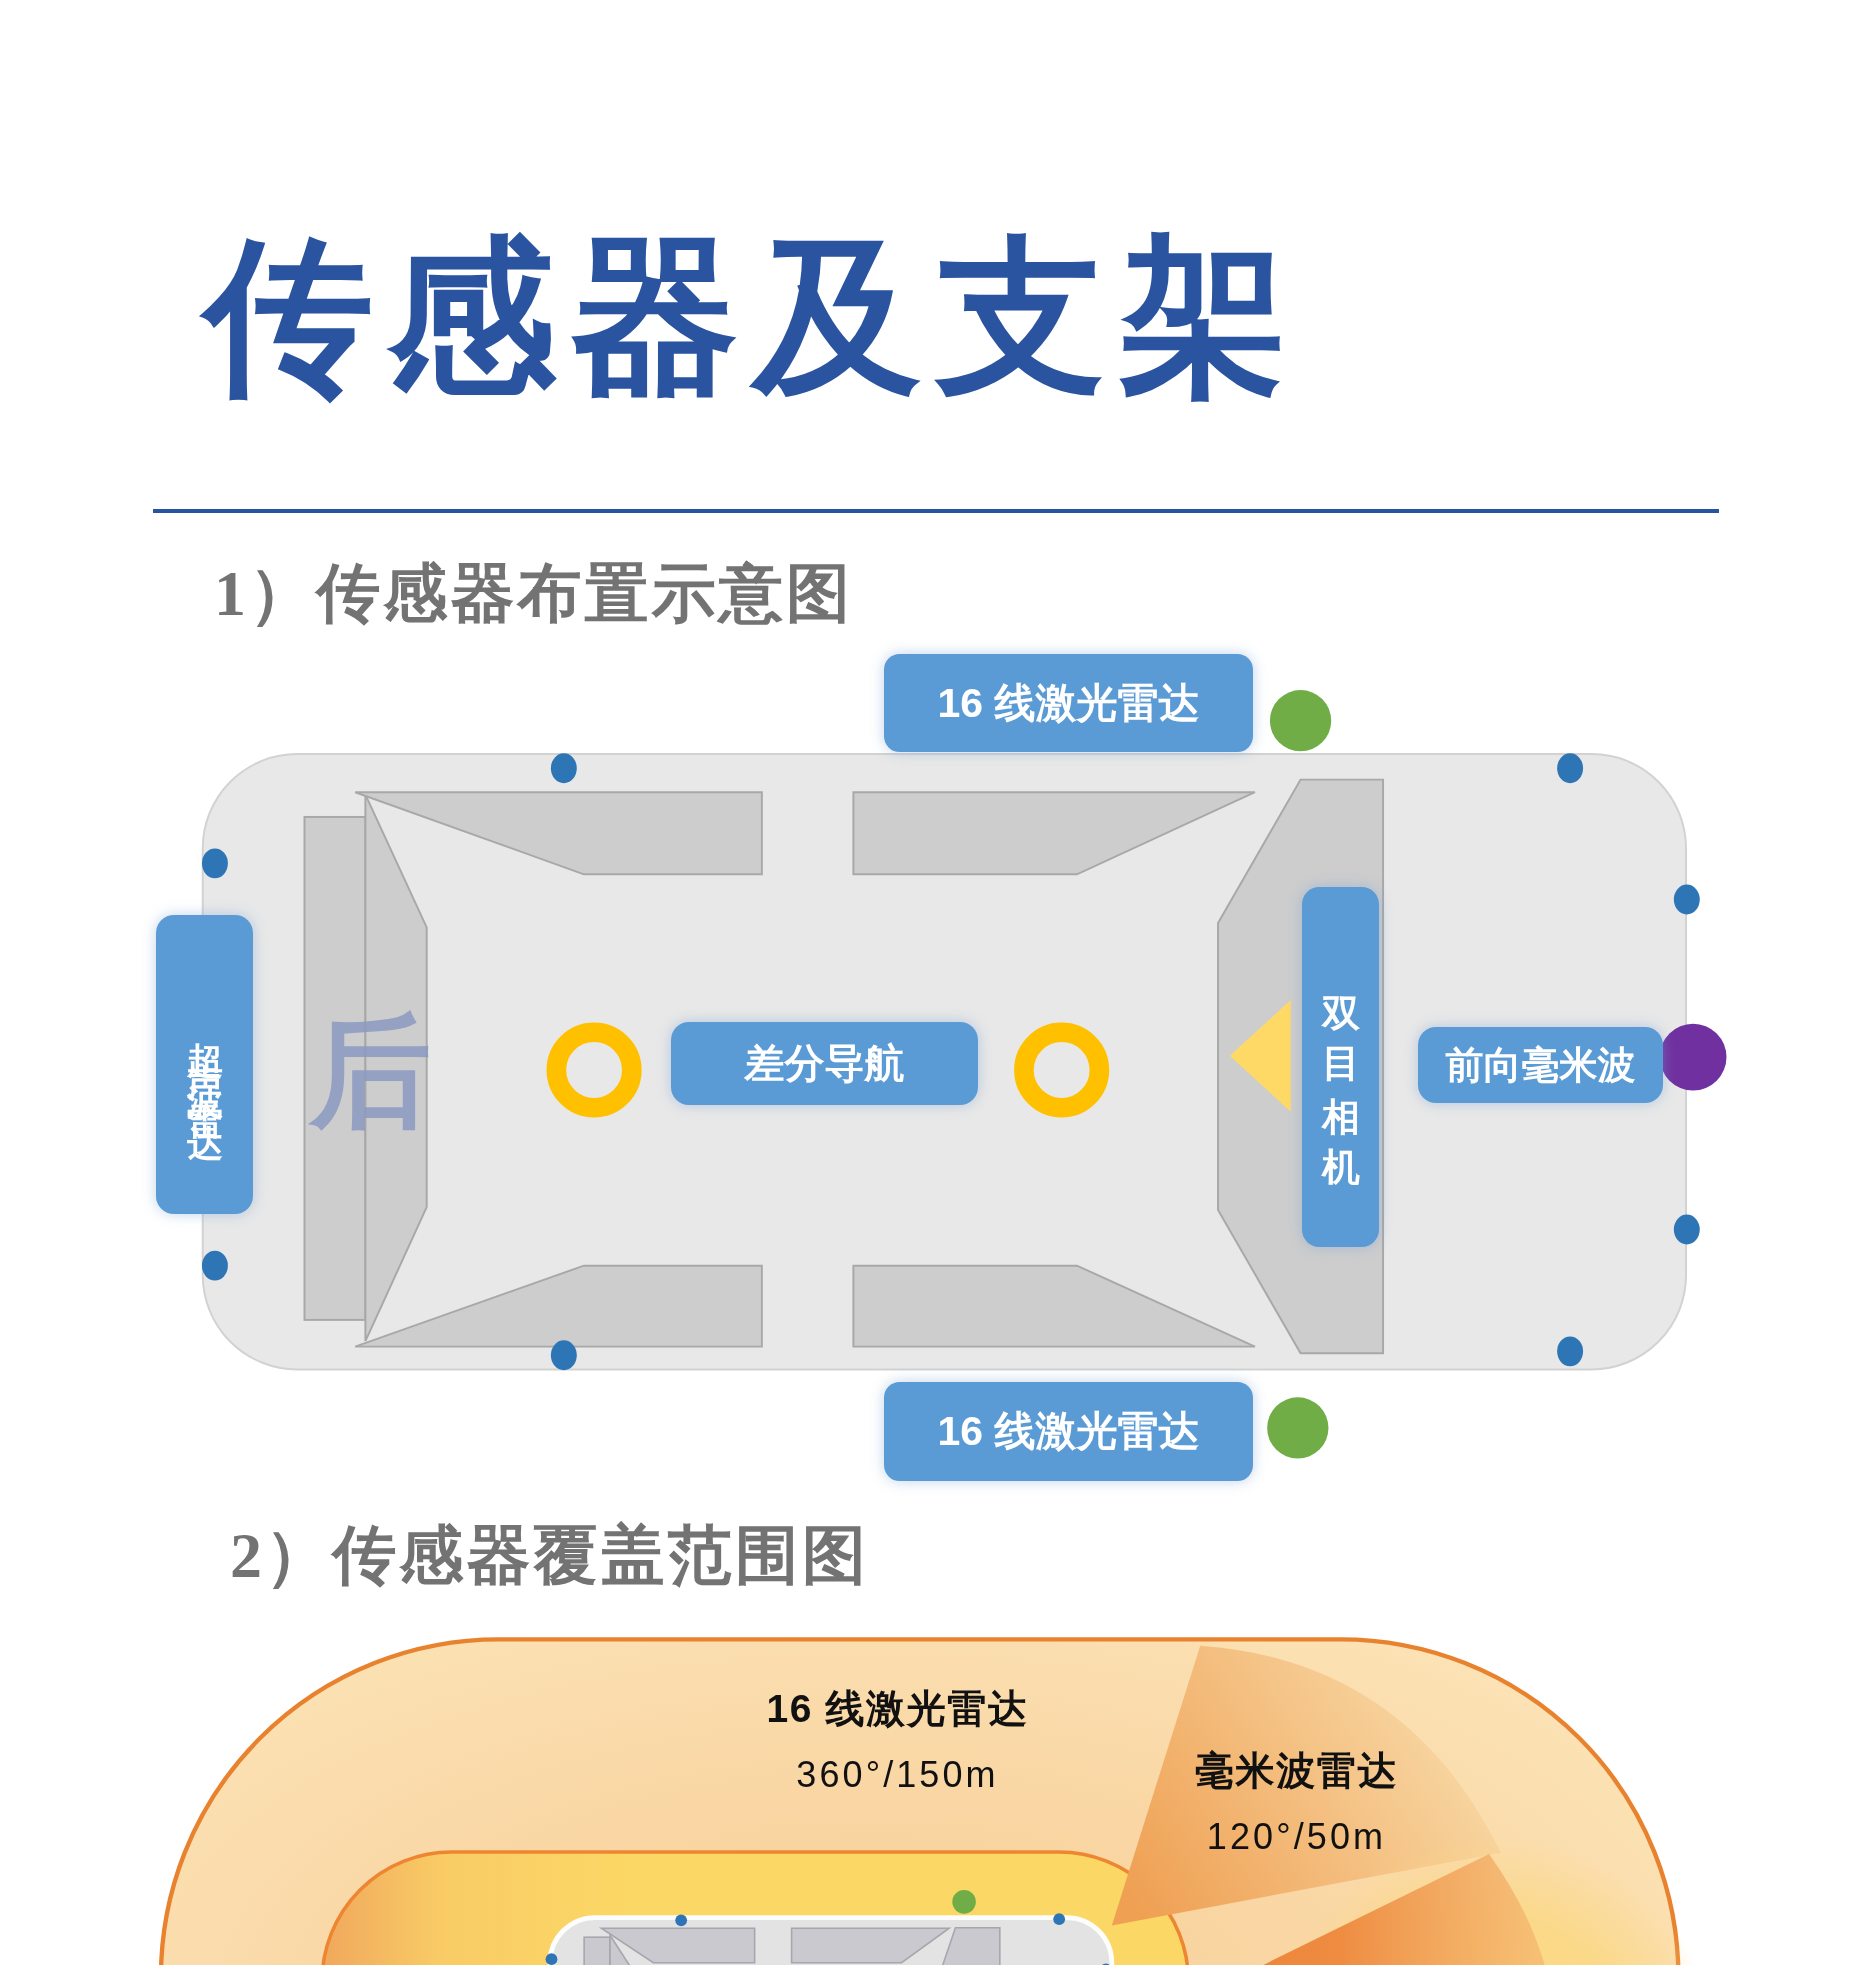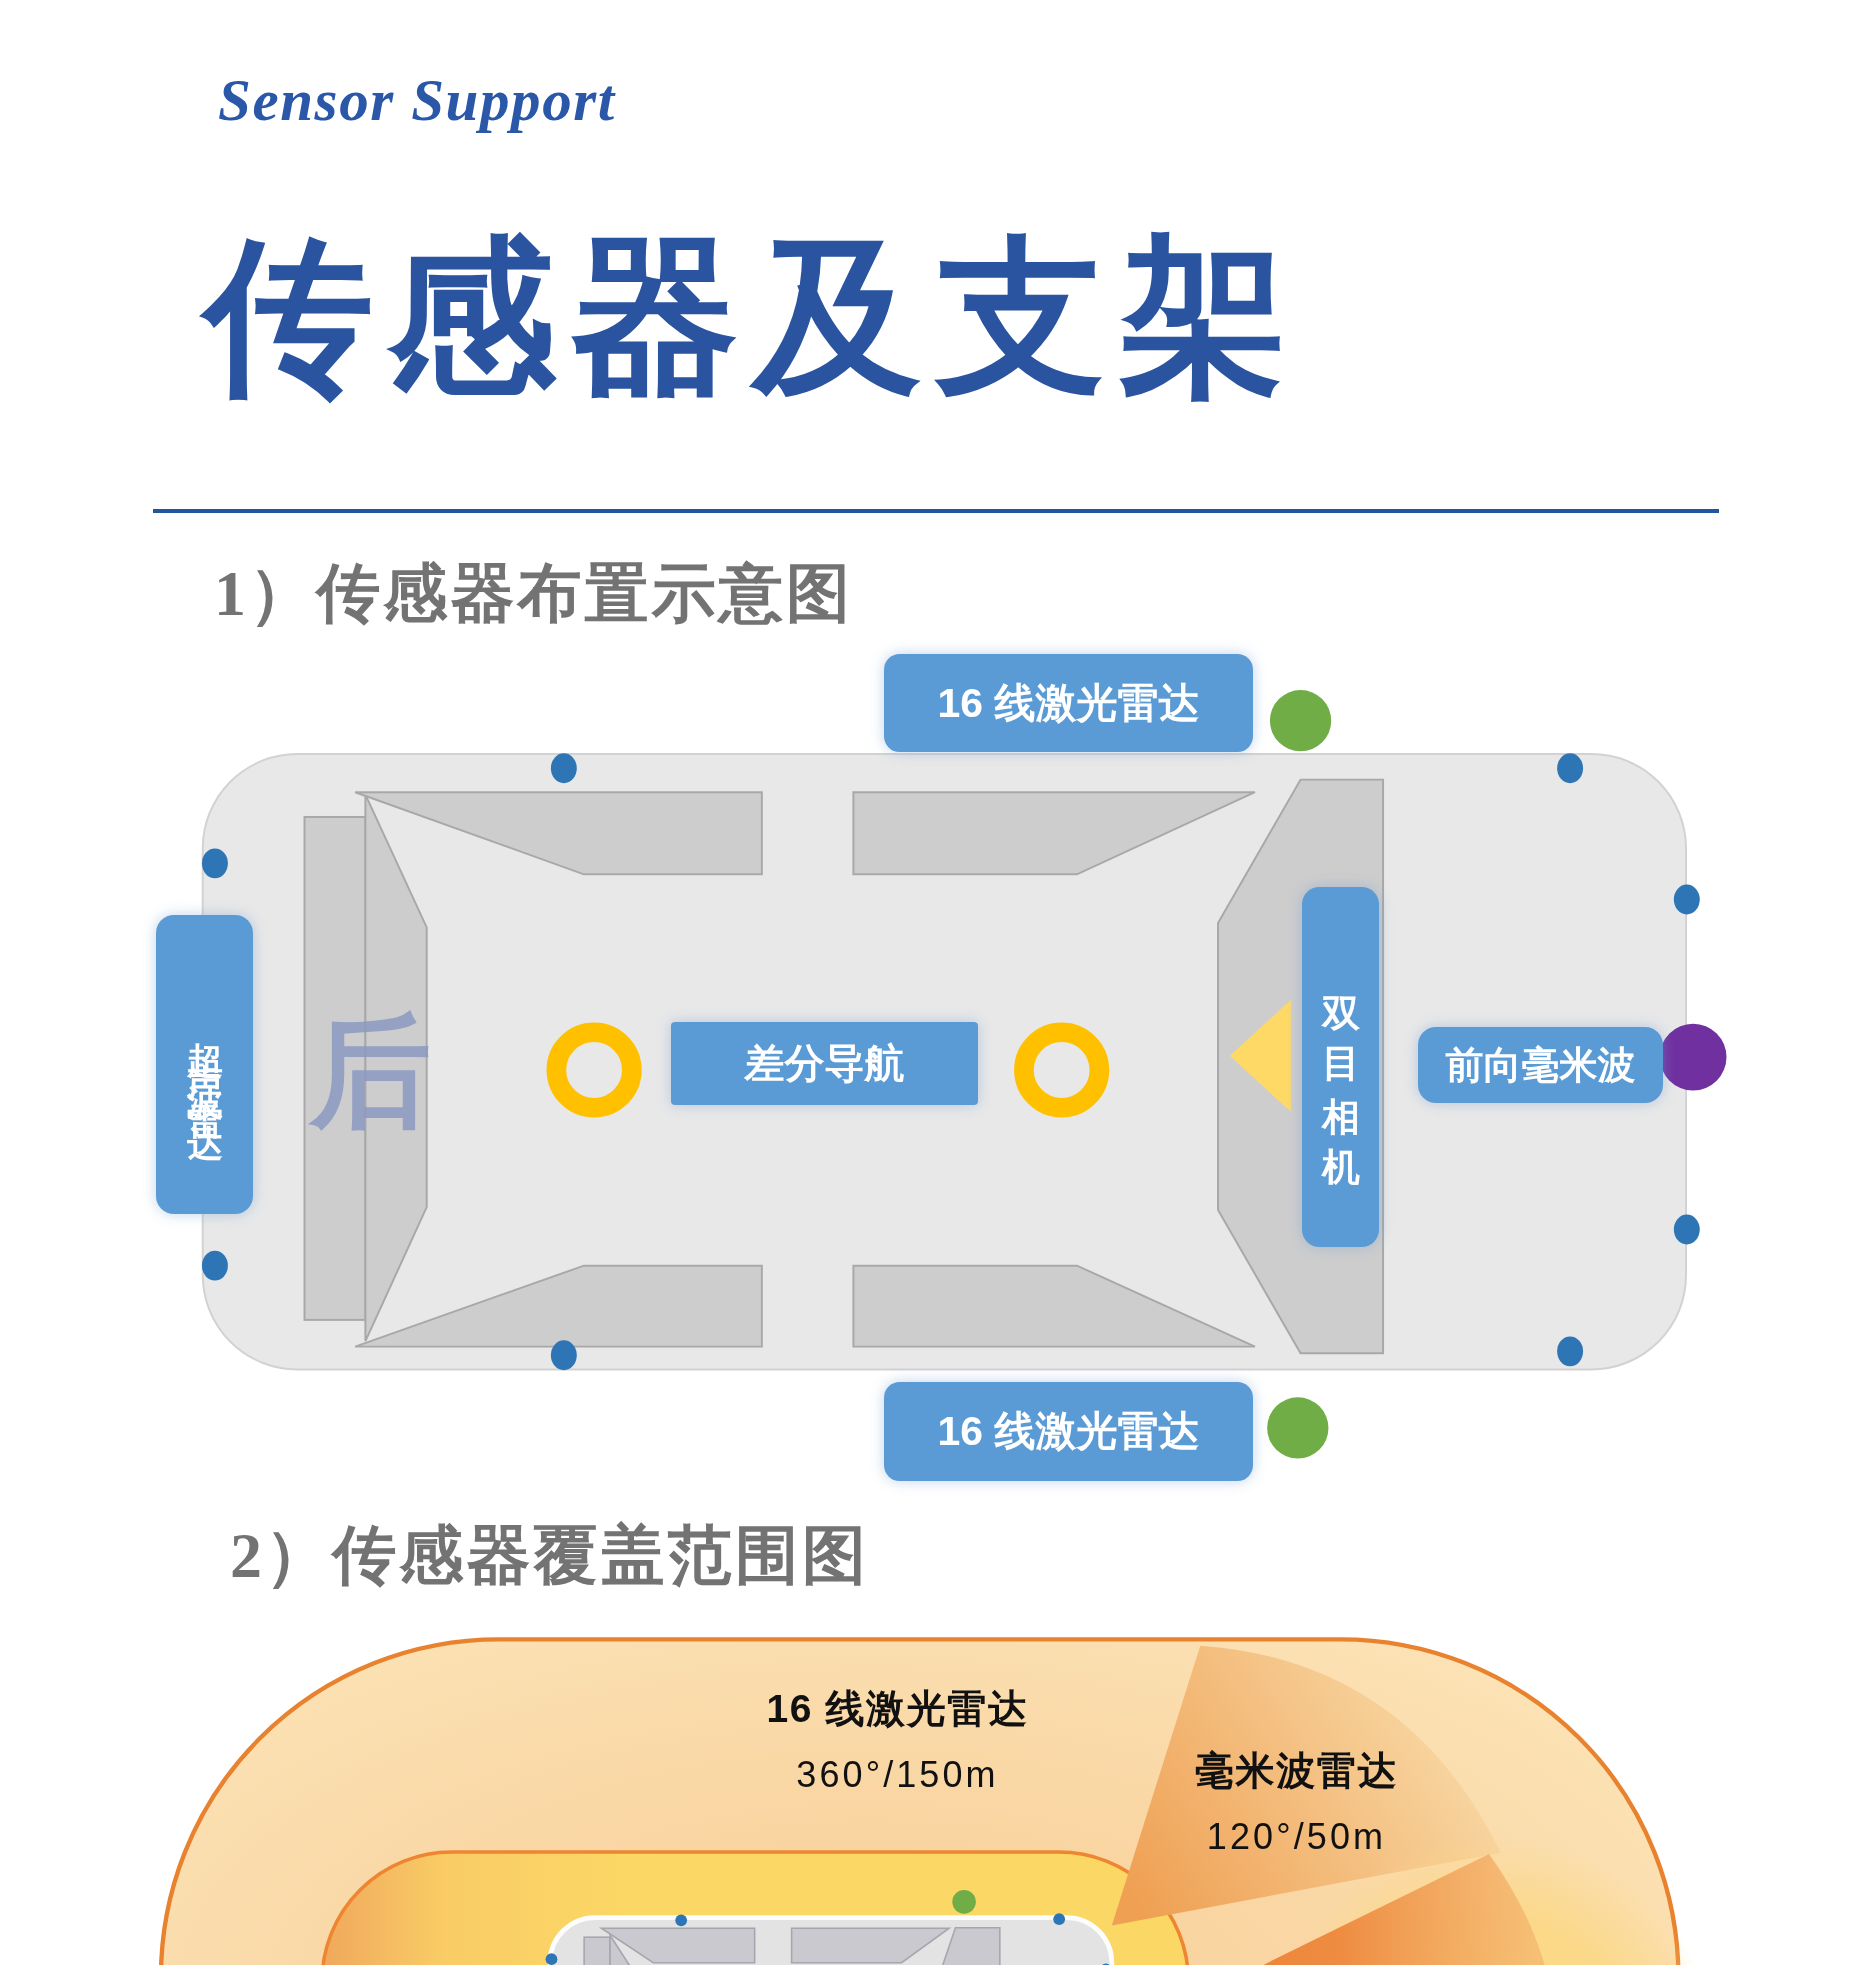--- a/index.html
+++ b/index.html
@@ -22,21 +22,20 @@
   .cov{width:393px;text-align:center;color:#111111;}
   .cov-name{font-size:39px;font-weight:bold;letter-spacing:1.6px;white-space:nowrap;}
   .cov-spec{font-size:36px;font-weight:normal;letter-spacing:3.1px;margin-top:17.7px;white-space:nowrap;}
   svg{display:block;}
 </style>
 </head>
 <body>
 
 <div class="page">
 
-  <div class="abs brand">Sensor Support</div>
   <div class="abs main-title">传感器及支架</div>
   <div class="abs divider"></div>
 
   <div class="abs sec-heading h1">1）传感器布置示意图</div>
 
   <svg class="abs" style="left:157px;top:648px;" width="1572" height="888" viewBox="0 0 4000 2260">
 
     <rect x="116" y="270" width="3775" height="1566" rx="240" fill="#E8E8E8" stroke="#D2D2D2" stroke-width="5"></rect>
 
     <g fill="#CDCDCD" stroke="#A8A8A8" stroke-width="5">
@@ -69,21 +68,21 @@
 
     <circle cx="2910" cy="185" r="78" fill="#70AD47"></circle>
     <circle cx="2903" cy="1985" r="78" fill="#70AD47"></circle>
 
     <circle cx="3909" cy="1041" r="85" fill="#7030A0"></circle>
   </svg>
 
   <div class="abs pill" style="left:884px;top:654px;width:369px;height:98px;font-size:41px;">16 线激光雷达</div>
   <div class="abs pill" style="left:884px;top:1382px;width:369px;height:99px;font-size:41px;">16 线激光雷达</div>
   <div class="abs pill pill-v" style="left:156px;top:915px;width:97px;height:299px;font-size:36px;letter-spacing:20.4px;border-radius:18px;">超声波雷达</div>
-  <div class="abs pill" style="left:671px;top:1022px;width:307px;height:83px;font-size:40px;border-radius:4px;">差分导航</div>
+  <div class="abs pill" style="left:671px;top:1022px;width:307px;height:83px;font-size:40px;border-radius:18px;">差分导航</div>
   <div class="abs pill pill-v" style="left:1302px;top:887px;width:77px;height:360px;font-size:38px;letter-spacing:50px;border-radius:17.3px;">双目相机</div>
   <div class="abs pill" style="left:1418px;top:1027px;width:245px;height:76px;font-size:38px;border-radius:18px;">前向毫米波</div>
 
   <div class="abs sec-heading h2">2）传感器覆盖范围图</div>
 
   <svg class="abs" style="left:157px;top:1611px;" width="1556" height="786" viewBox="0 0 3960 2000">
     <defs>
       <radialGradient id="gBlob" cx="47%" cy="50%" r="68%">
         <stop offset="0%" stop-color="#F7CE96"></stop>
         <stop offset="55%" stop-color="#FAD9A8"></stop>

